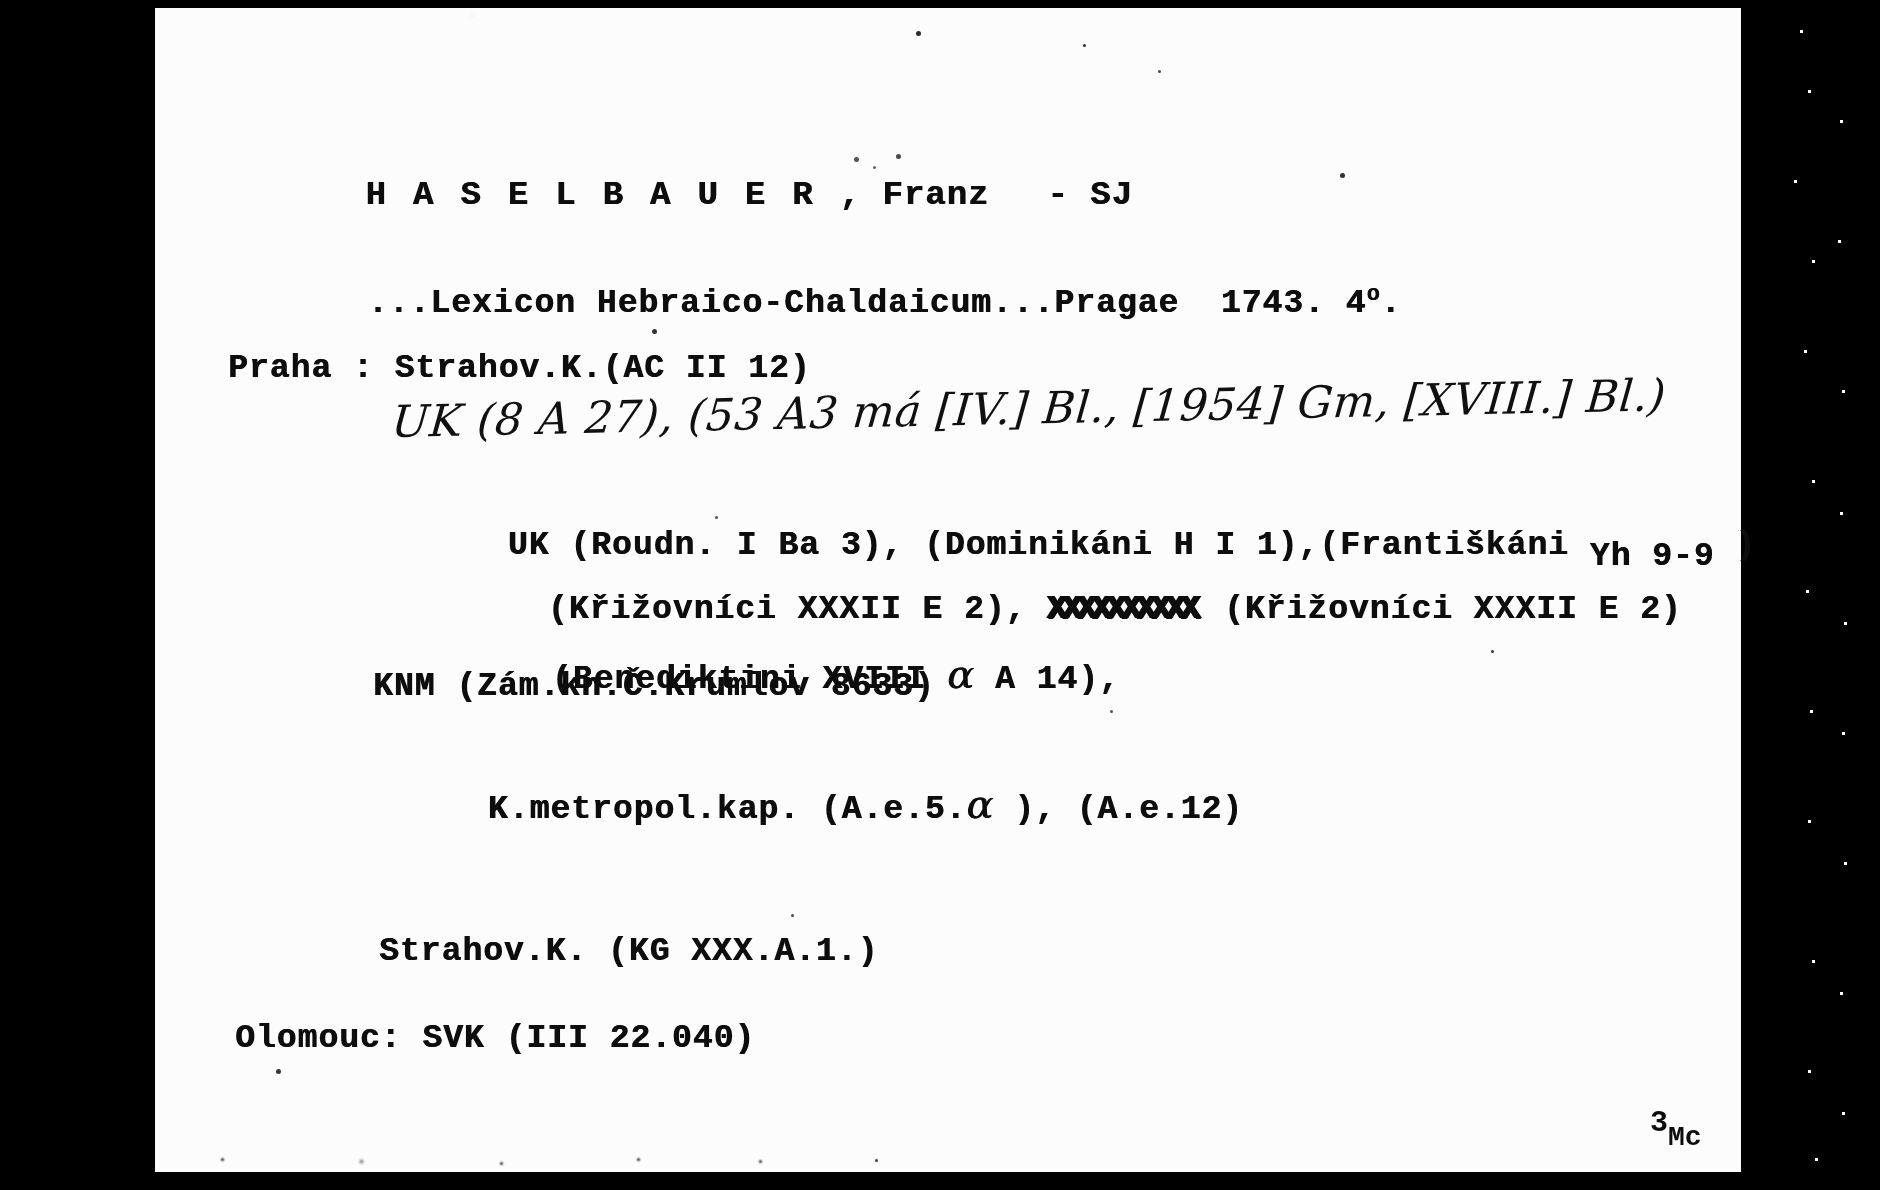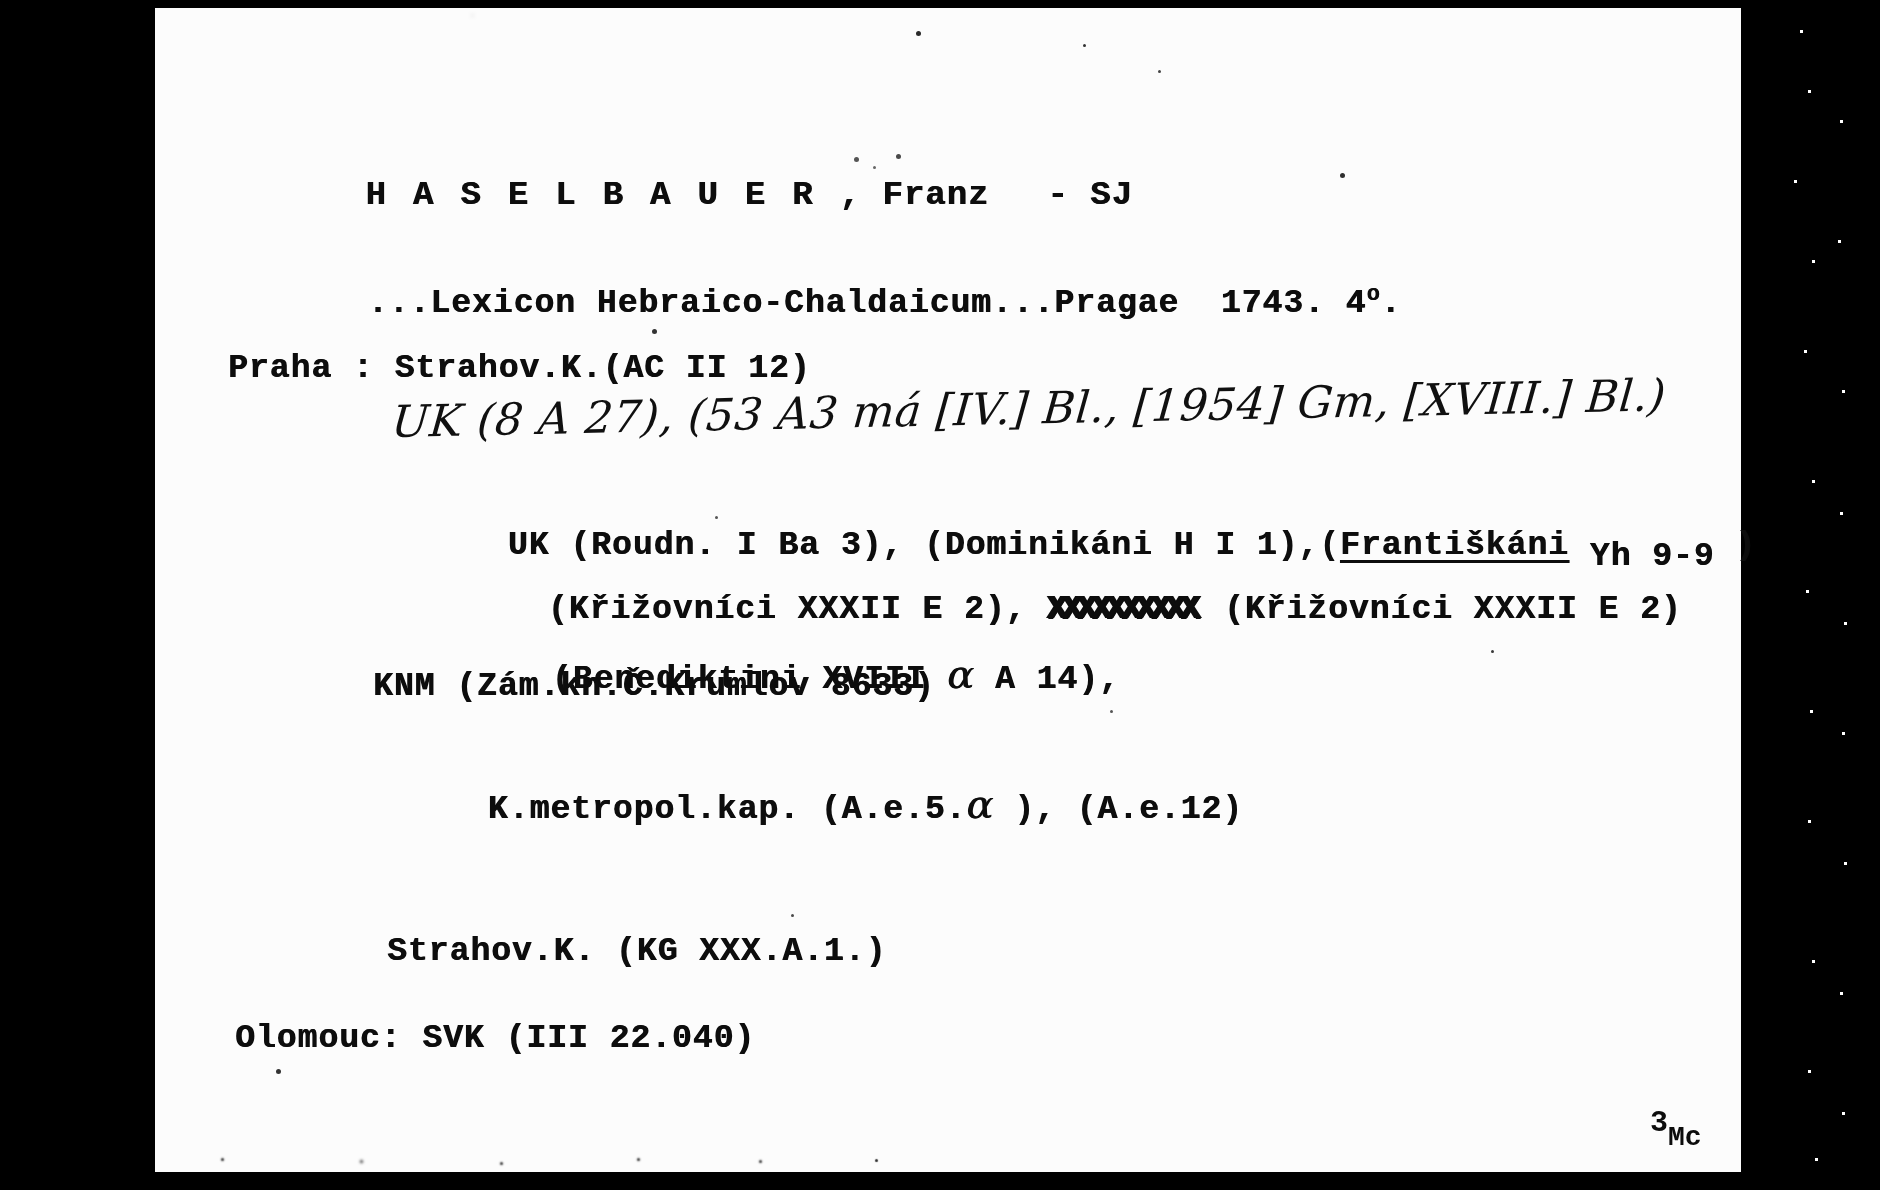--- a/index.html
+++ b/index.html
@@ -34,21 +34,21 @@
     font-family:"DejaVu Serif", serif;
     font-style:italic;
     font-weight:500;
     font-size:44px;
     color:#101010;
     white-space:pre;
     transform:rotate(-1.2deg) skewX(-6deg);
     transform-origin:left bottom;
     letter-spacing:0.5px;
   }
-  .underlined{text-decoration:underline;text-underline-offset:6px;}
+  .underlined{text-underline-offset:6px;}
   .offset-down{display:inline-block;transform:translateY(11px);}
   .strikeblock{
     font-weight:900;
     letter-spacing:-5px;
     padding-right:8px;
     text-shadow:2px 0 0 currentColor,-1px 0 0 currentColor,1px 1px 0 currentColor;
   }
   .alpha{
     font-family:"DejaVu Serif", serif;
     font-style:italic;
@@ -133,21 +133,21 @@
       <span>(Benediktini XVIII </span><span class="alpha">α</span><span> A 14),</span>
     </div>
 
     <div class="tline" style="left:218px;top:660px;">KNM (Zám.kn.Č.Krumlov 8633)</div>
 
     <div class="tline" style="left:208px;top:736px;">
       <span>K.metropol.kap. (A.e.5.</span><span class="alpha">α</span><span> ), (A.e.12)</span>
     </div>
 
 
-    <div class="tline" style="left:232px;top:925px;">Strahov.K. (KG XXX.A.1.)</div>
+    <div class="tline" style="left:224px;top:925px;">Strahov.K. (KG XXX.A.1.)</div>
 
     <div class="tline" style="left:80px;top:1012px;">Olomouc: SVK (III 22.040)</div>
 
     <div class="marker">
       <span class="num">3</span><span class="code">Mc</span>
     </div>
 
     <div class="noise-dark"></div>
   </div>
 

